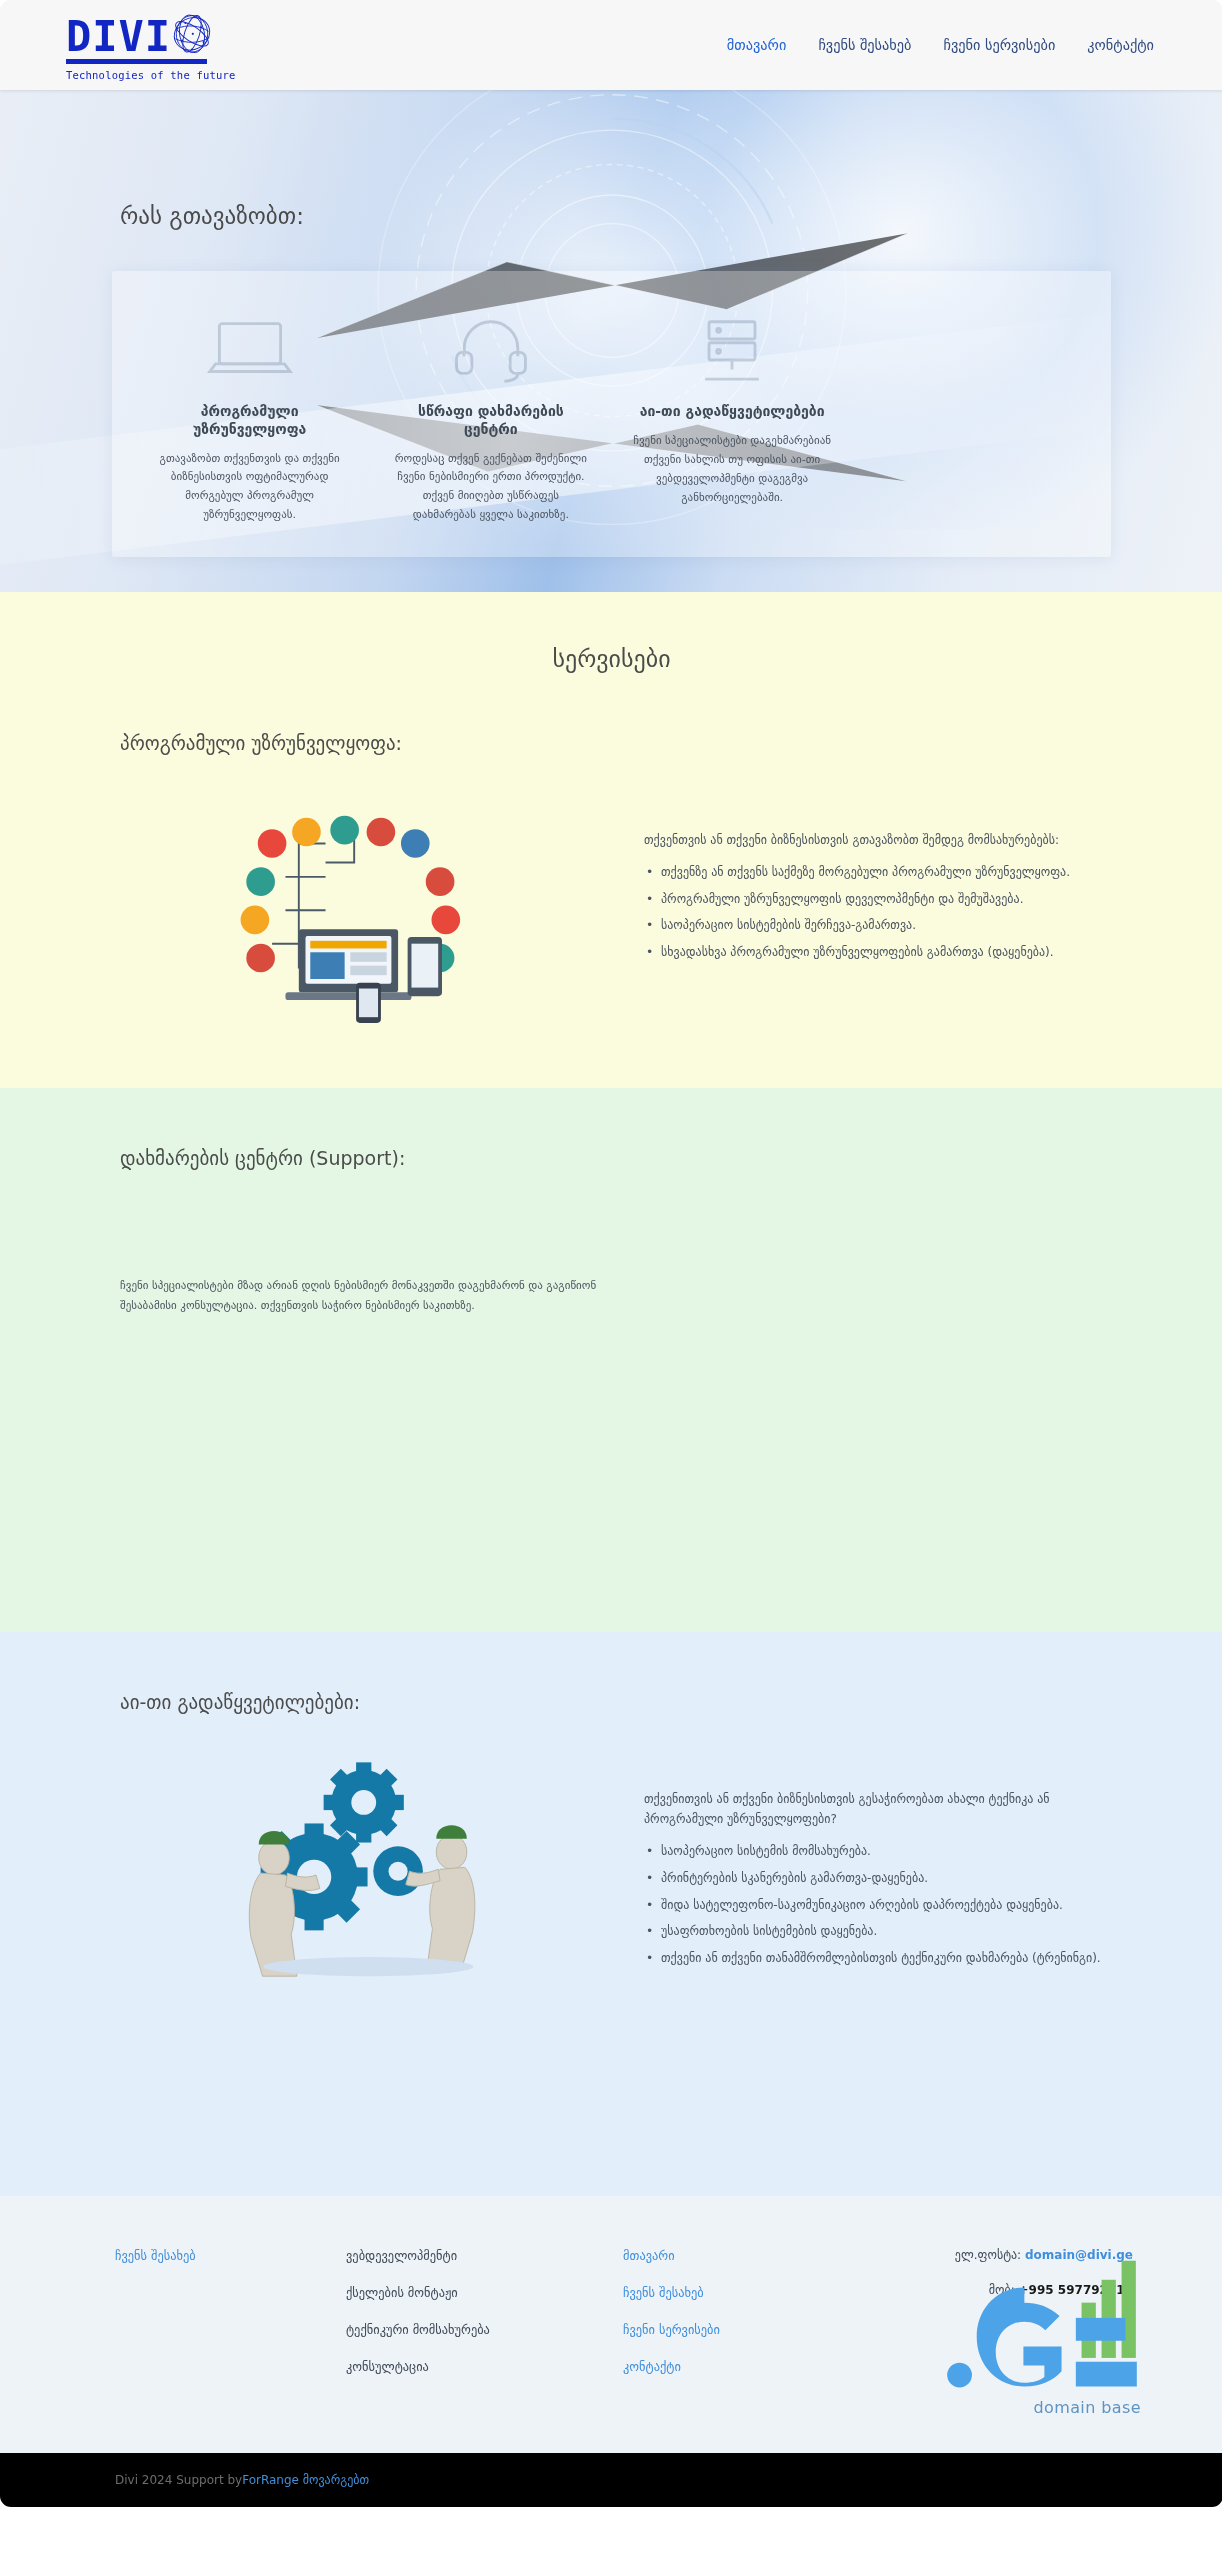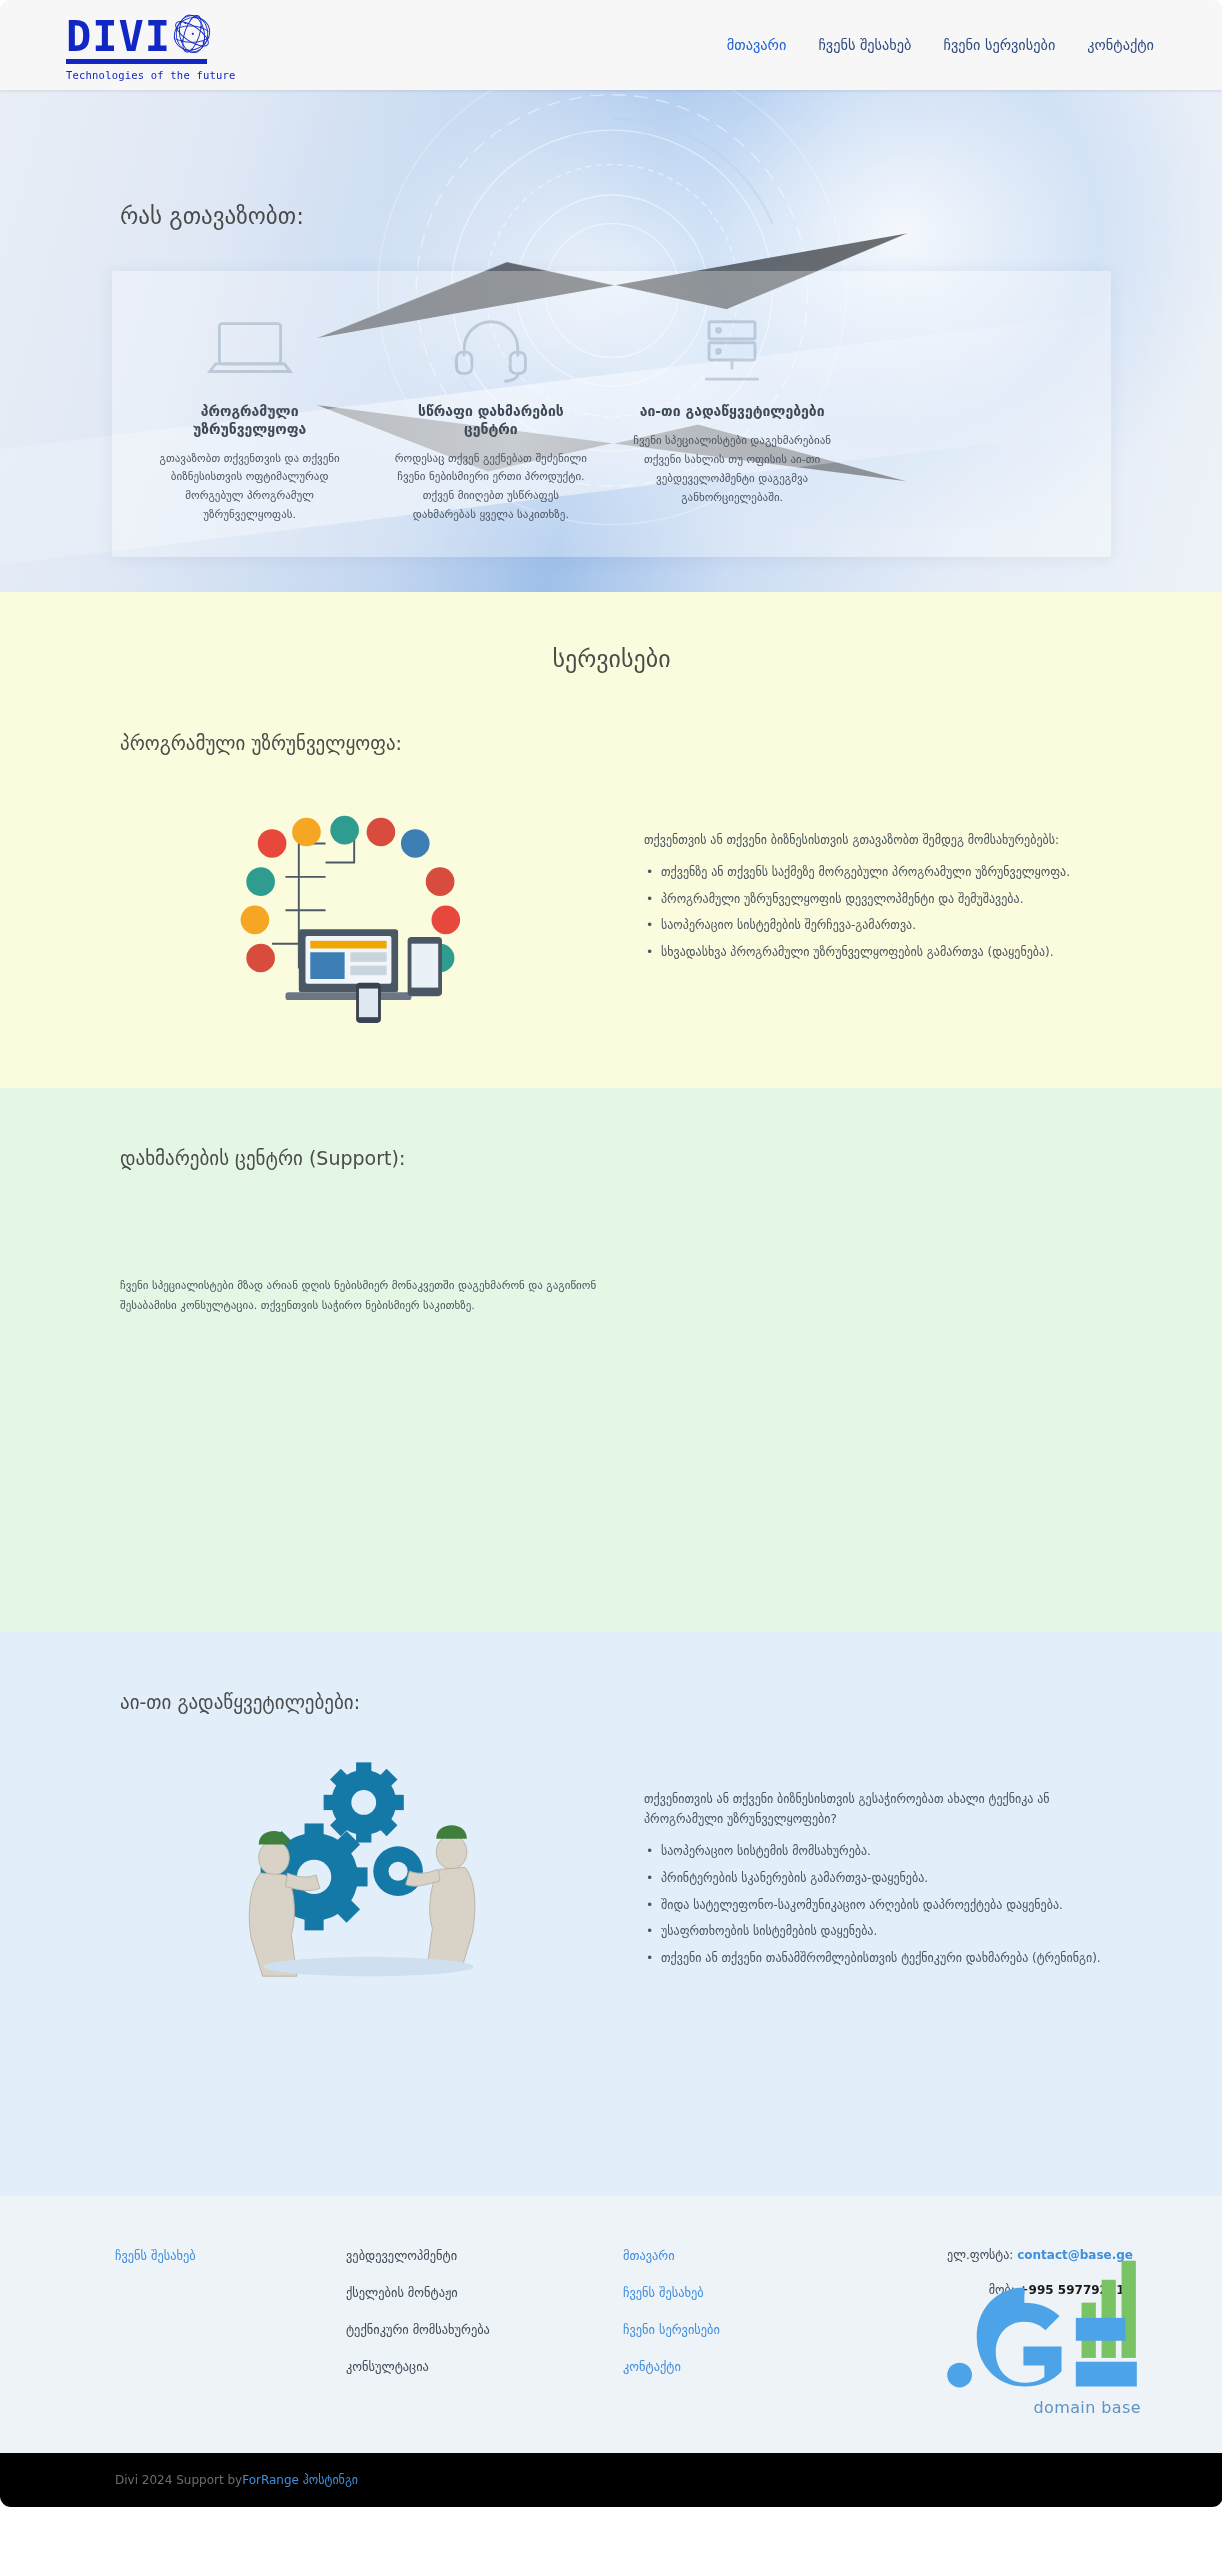--- a/index.html
+++ b/index.html
@@ -412,21 +412,21 @@
     <div class="fcol c3">
       <a href="#">მთავარი</a>
       <a href="#">ჩვენს შესახებ</a>
       <a href="#">ჩვენი სერვისები</a>
       <a href="#">კონტაქტი</a>
     </div>
 
     <div class="fcol c4">
       <div class="line">
         <span>ელ.ფოსტა:</span>
-        <a href="#">contact@base.ge</a>
+        <a href="#">domain@divi.ge</a>
       </div>
       <div class="line">
         <span>მობ:</span>
         <span class="tel">+995 597792718</span>
       </div>
     </div>
 
     <svg class="ge-badge" viewBox="0 0 230 170">
       <g fill="#79c365">
         <rect x="146" y="50" width="15" height="58"></rect>
@@ -438,17 +438,17 @@
         <rect x="140" y="112" width="64" height="26"></rect>
         <rect x="140" y="66" width="52" height="24"></rect>
         <circle cx="18" cy="126" r="13"></circle>
       </g>
     </svg>
     <div class="ge-caption">domain base</div>
   </div>
 
   <div class="bottombar">
     <span>Divi 2024 Support by </span>
-    <a href="#">ForRange ჰოსტინგი</a>
+    <a href="#">ForRange მოვარგებთ</a>
   </div>
 
 </div>
 
 
 </body></html>

